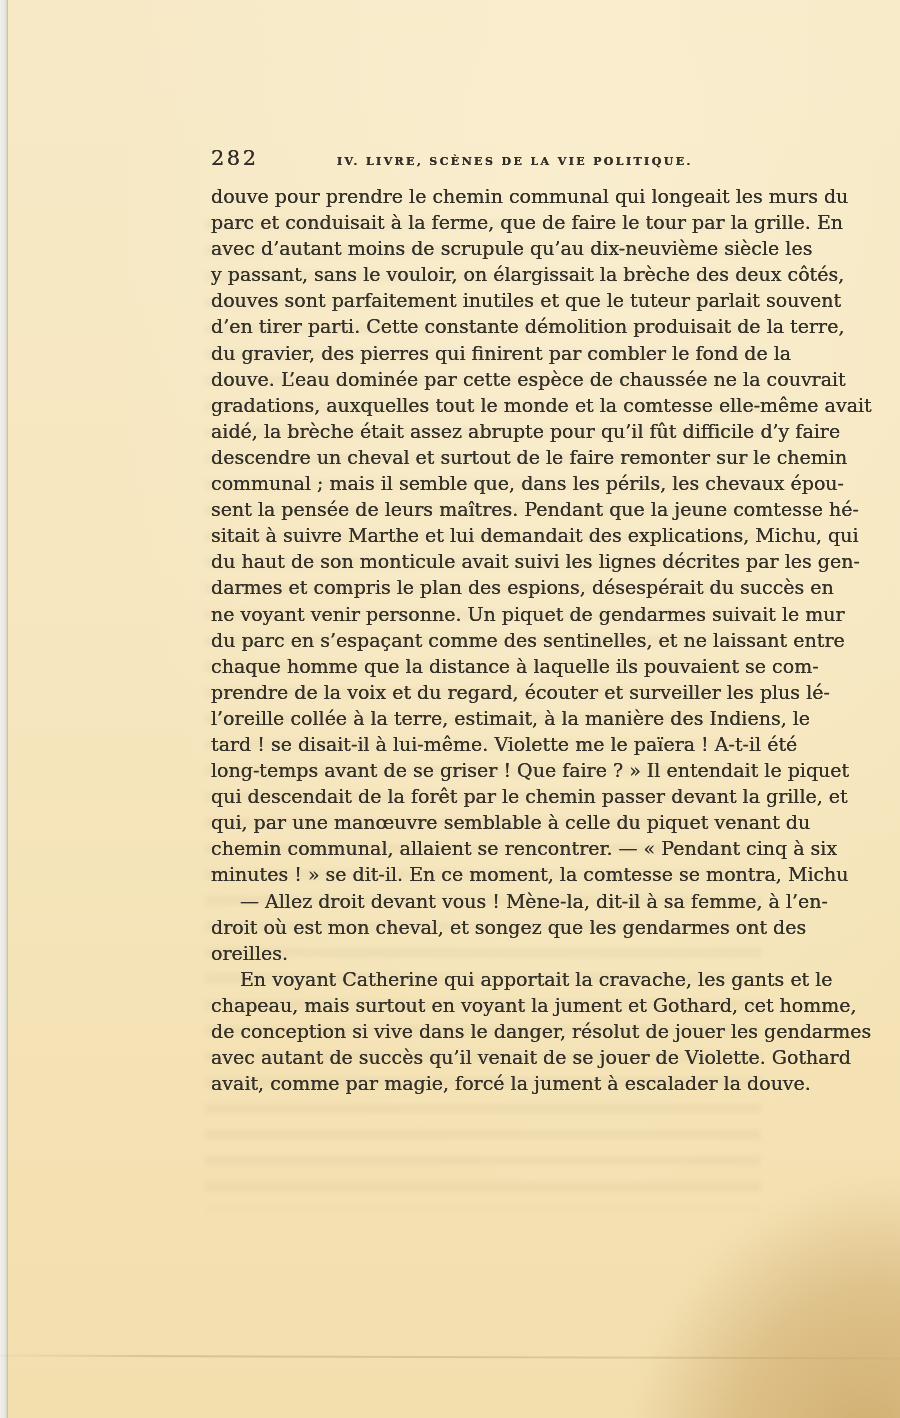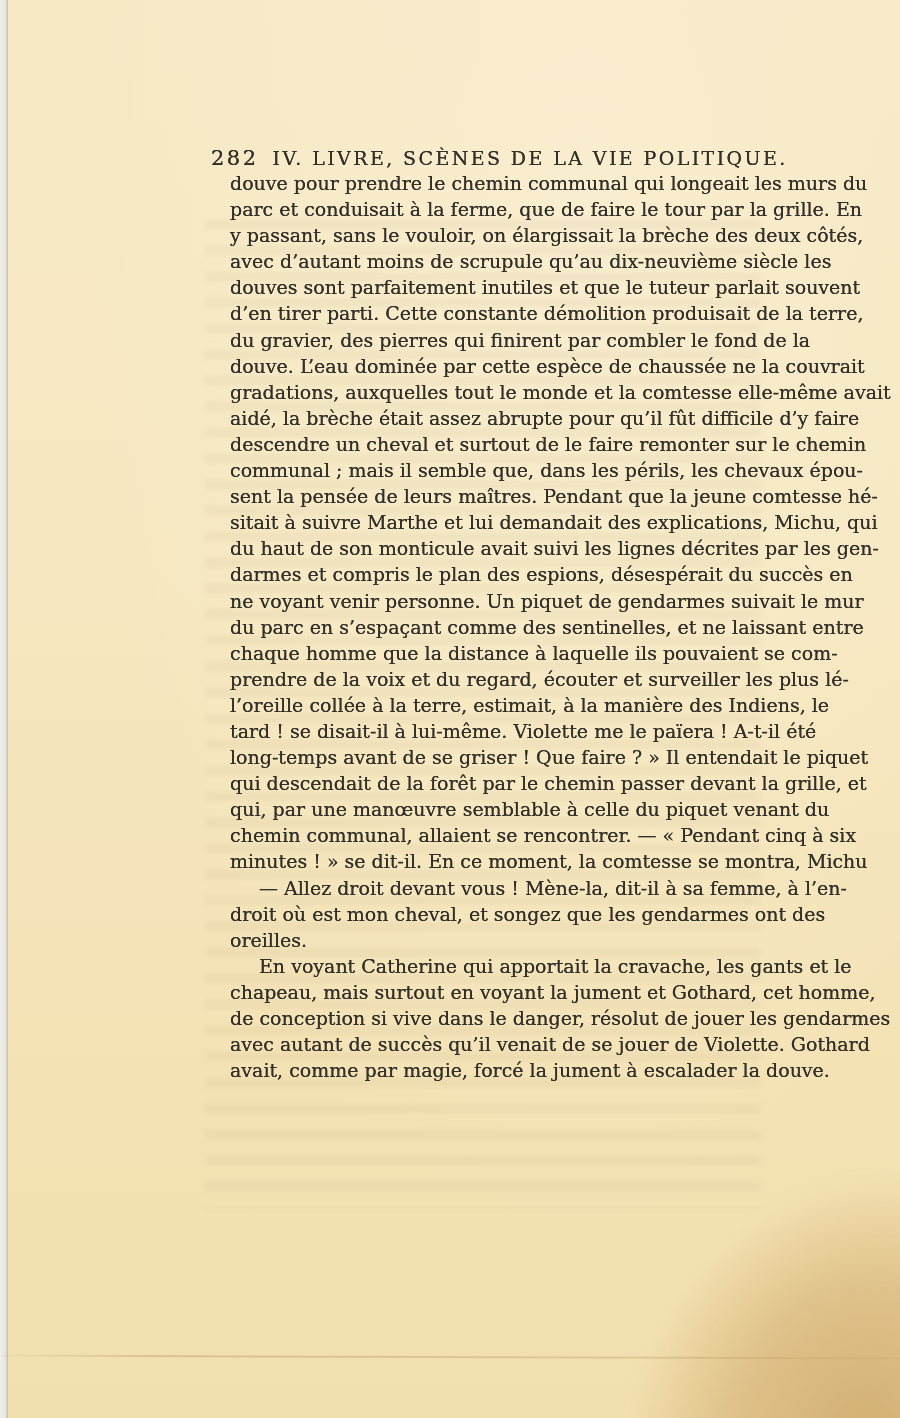--- a/index.html
+++ b/index.html
@@ -71,32 +71,31 @@
   }
   #page-number {
     font-size: 21px;
     letter-spacing: 2.5px;
     font-weight: 400;
     text-shadow: 0 0 0.5px currentColor;
   }
   #running-header {
     flex: 1;
     text-align: center;
-    font-size: 19px;
-    font-weight: 400;
+    font-size: 11px;
+    font-weight: 700;
     letter-spacing: 2.4px;
     padding-left: 14px;
     white-space: nowrap;
     text-shadow: 0 0 0.3px currentColor;
   }
   #text-block {
     position: absolute;
-    left: 211px; top: 170px;
+    left: 211px; top: 183px;
     width: 546px;
-    margin-left: 19px;
   }
   .line {
     font-size: 19px;
     line-height: 26.1px;
     height: 26.1px;
     white-space: nowrap;
     text-align: justify;
     text-align-last: justify;
     text-shadow: 0 0 0.4px currentColor;
   }
@@ -115,22 +114,22 @@
   <div id="ghost"></div>
 
   <div id="header">
     <span id="page-number">282</span>
     <span id="running-header">IV. LIVRE, SCÈNES DE LA VIE POLITIQUE.</span>
   </div>
 
   <div id="text-block">
       <div class="line">douve pour prendre le chemin communal qui longeait les murs du</div>
       <div class="line">parc et conduisait à la ferme, que de faire le tour par la grille. En</div>
+      <div class="line">avec d’autant moins de scrupule qu’au dix-neuvième siècle les</div>
       <div class="line">y passant, sans le vouloir, on élargissait la brèche des deux côtés,</div>
-      <div class="line">avec d’autant moins de scrupule qu’au dix-neuvième siècle les</div>
       <div class="line">douves sont parfaitement inutiles et que le tuteur parlait souvent</div>
       <div class="line">d’en tirer parti. Cette constante démolition produisait de la terre,</div>
       <div class="line">du gravier, des pierres qui finirent par combler le fond de la</div>
       <div class="line">douve. L’eau dominée par cette espèce de chaussée ne la couvrait</div>
       <div class="line">gradations, auxquelles tout le monde et la comtesse elle-même avait</div>
       <div class="line">aidé, la brèche était assez abrupte pour qu’il fût difficile d’y faire</div>
       <div class="line">descendre un cheval et surtout de le faire remonter sur le chemin</div>
       <div class="line">communal ; mais il semble que, dans les périls, les chevaux épou-</div>
       <div class="line">sent la pensée de leurs maîtres. Pendant que la jeune comtesse hé-</div>
       <div class="line">sitait à suivre Marthe et lui demandait des explications, Michu, qui</div>

